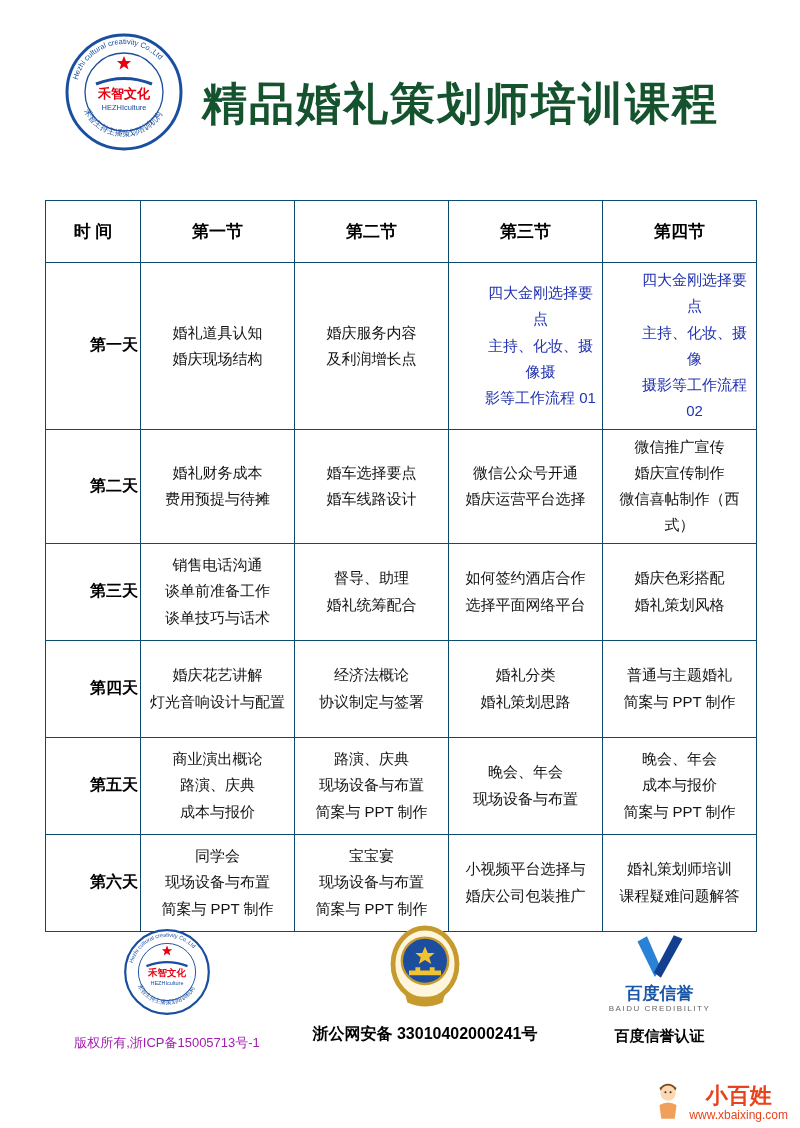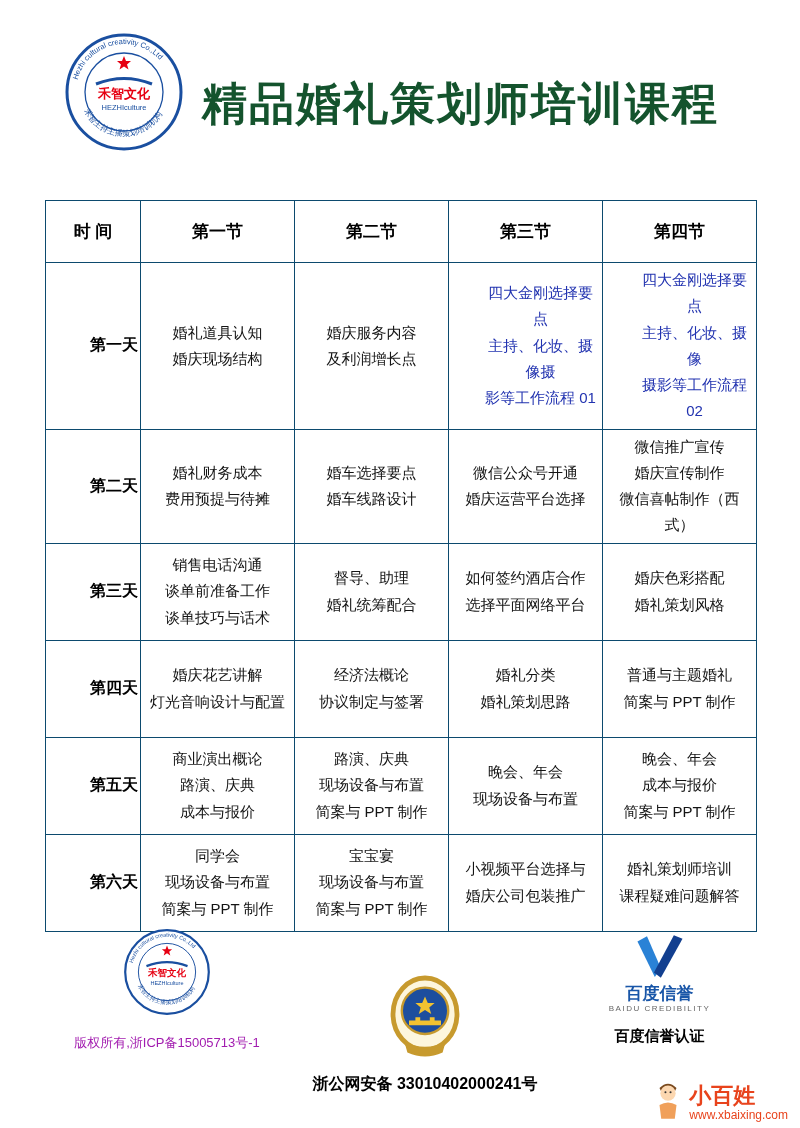--- a/index.html
+++ b/index.html
@@ -31,35 +31,35 @@
   .schedule col.c-sess { width:154px; }
   .schedule thead th { height:62px; font-size:17px; font-weight:bold; color:#000; }
   .schedule tbody tr { height:97px; }
   .schedule td.day { font-size:16px; font-weight:bold; color:#000;text-align:right; }
   .schedule td.cell { font-size:15px; line-height:1.75; white-space:pre-line; color:#141414; }
   .schedule td.cell.blue { color:#2233b0;padding-left:32px; }
 
   
   .footer-block { position:absolute; text-align:center; }
   .fb-left  { left:62px;  top:928px; width:210px; }
-  .fb-center{ left:285px; top:974px; width:280px; }
+  .fb-center{ left:285px; top:924px; width:280px; }
   .fb-right { left:572px; top:934px; width:175px;text-align:center; }
   .logo-footer { width:88px; height:88px; }
   .badge-police { width:80px; height:88px; }
   .icp-text { margin-top:14px; font-size:13px; color:#a21caf; }
   .police-text { margin-top:8px; font-size:16px; font-weight:bold; color:#000; }
   .baidu-v { width:52px; height:46px; }
   .baidu-cn { font-size:17px; font-weight:bold; color:#1956a8; line-height:1.2; }
   .baidu-en { font-size:8px; letter-spacing:1.5px; color:#666; }
   .baidu-cert { margin-top:14px; font-size:15px; font-weight:bold; color:#000; }
 
   
   .watermark { position:absolute; right:12px; bottom:6px; display:flex; align-items:flex-end; }
   .mascot { width:34px; height:44px; margin-right:4px; }
-  .wm-texts { text-align:left; }
+  .wm-texts { text-align:center; }
   .wm-name { font-size:22px; font-weight:bold; color:#e8431c; line-height:1.1;
              font-family:"DejaVu Sans",sans-serif; }
   .wm-url  { font-size:12px; color:#e8431c; }
 </style>
 </head>
 <body>
 
 <div class="page">
 
   <svg class="logo-header" viewBox="0 0 120 120">

